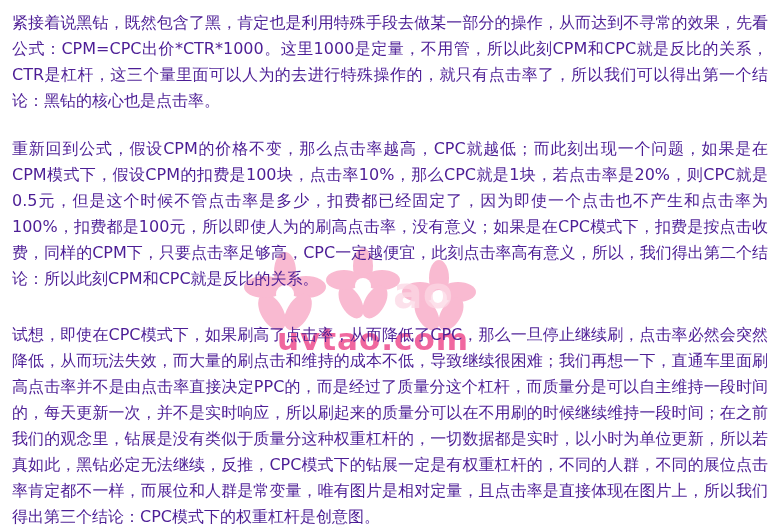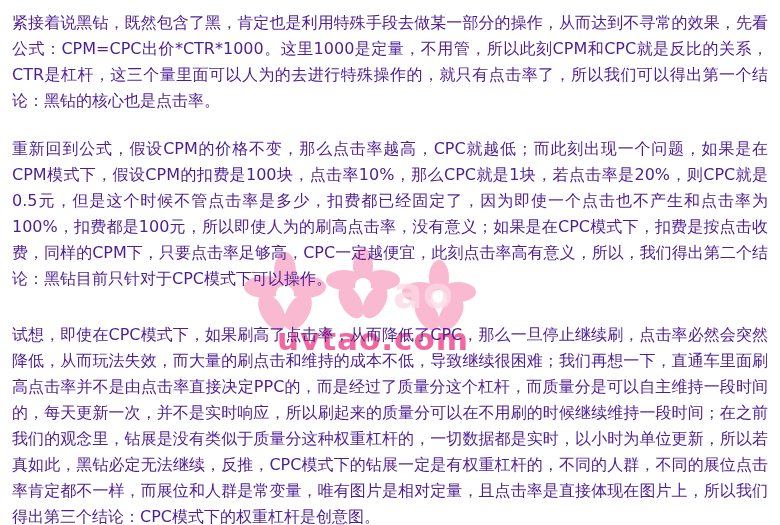--- a/index.html
+++ b/index.html
@@ -114,17 +114,17 @@
           <circle cx="0" cy="0" r="8" fill="#ffffff"></circle>
         </g>
       </g>
       <text x="150" y="62" font-family="DejaVu Sans, sans-serif" font-size="44" font-weight="bold" fill="#f9b6ce" opacity="0.75">ao</text>
     </svg>
     <div class="wm-text">uvtao.com</div>
   </div>
 
   <div class="article">
     <p class="para p1">紧接着说黑钻，既然包含了黑，肯定也是利用特殊手段去做某一部分的操作，从而达到不寻常的效果，先看公式：CPM=CPC出价*CTR*1000。这里1000是定量，不用管，所以此刻CPM和CPC就是反比的关系，CTR是杠杆，这三个量里面可以人为的去进行特殊操作的，就只有点击率了，所以我们可以得出第一个结论：黑钻的核心也是点击率。</p>
-    <p class="para p2">重新回到公式，假设CPM的价格不变，那么点击率越高，CPC就越低；而此刻出现一个问题，如果是在CPM模式下，假设CPM的扣费是100块，点击率10%，那么CPC就是1块，若点击率是20%，则CPC就是0.5元，但是这个时候不管点击率是多少，扣费都已经固定了，因为即使一个点击也不产生和点击率为100%，扣费都是100元，所以即使人为的刷高点击率，没有意义；如果是在CPC模式下，扣费是按点击收费，同样的CPM下，只要点击率足够高，CPC一定越便宜，此刻点击率高有意义，所以，我们得出第二个结论：黑钻目前只针对于CPC模式下可以操作。</p>
+    <p class="para p2">重新回到公式，假设CPM的价格不变，那么点击率越高，CPC就越低；而此刻出现一个问题，如果是在CPM模式下，假设CPM的扣费是100块，点击率10%，那么CPC就是1块，若点击率是20%，则CPC就是0.5元，但是这个时候不管点击率是多少，扣费都已经固定了，因为即使一个点击也不产生和点击率为100%，扣费都是100元，所以即使人为的刷高点击率，没有意义；如果是在CPC模式下，扣费是按点击收费，同样的CPM下，只要点击率足够高，CPC一定越便宜，此刻点击率高有意义，所以，我们得出第二个结论：所以此刻CPM和CPC就是反比的关系。</p>
     <p class="para p3">试想，即使在CPC模式下，如果刷高了点击率，从而降低了CPC，那么一旦停止继续刷，点击率必然会突然降低，从而玩法失效，而大量的刷点击和维持的成本不低，导致继续很困难；我们再想一下，直通车里面刷高点击率并不是由点击率直接决定PPC的，而是经过了质量分这个杠杆，而质量分是可以自主维持一段时间的，每天更新一次，并不是实时响应，所以刷起来的质量分可以在不用刷的时候继续维持一段时间；在之前我们的观念里，钻展是没有类似于质量分这种权重杠杆的，一切数据都是实时，以小时为单位更新，所以若真如此，黑钻必定无法继续，反推，CPC模式下的钻展一定是有权重杠杆的，不同的人群，不同的展位点击率肯定都不一样，而展位和人群是常变量，唯有图片是相对定量，且点击率是直接体现在图片上，所以我们得出第三个结论：CPC模式下的权重杠杆是创意图。</p>
   </div>
 
 </div>
 
 </body></html>

